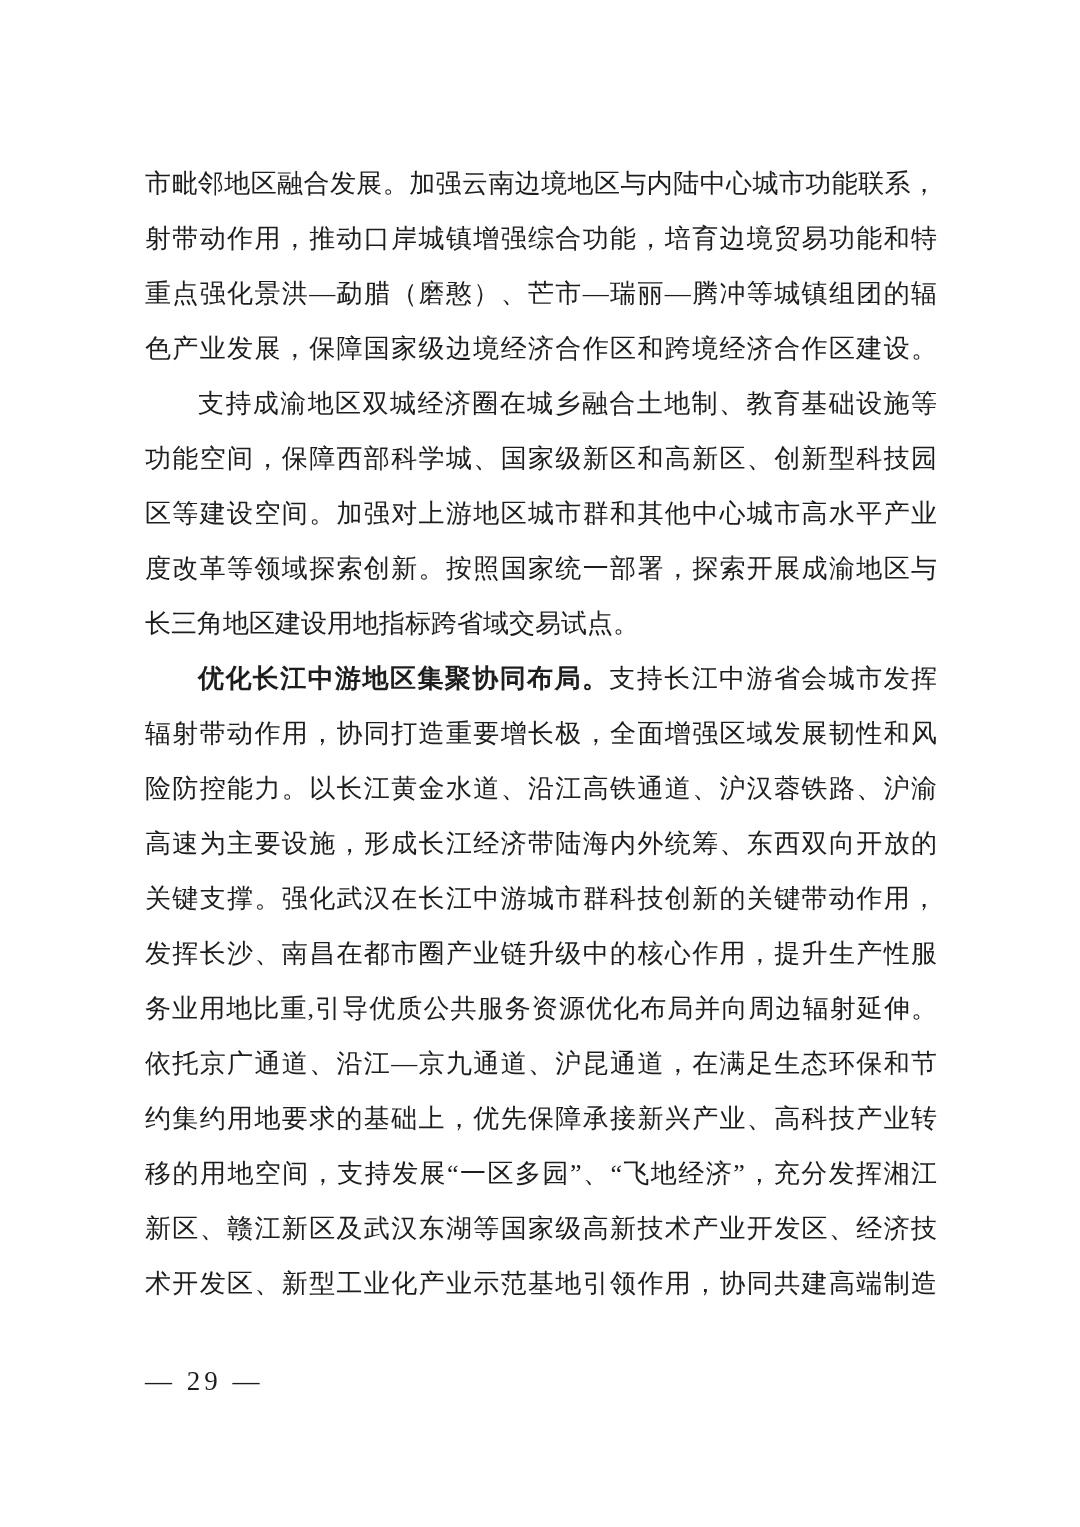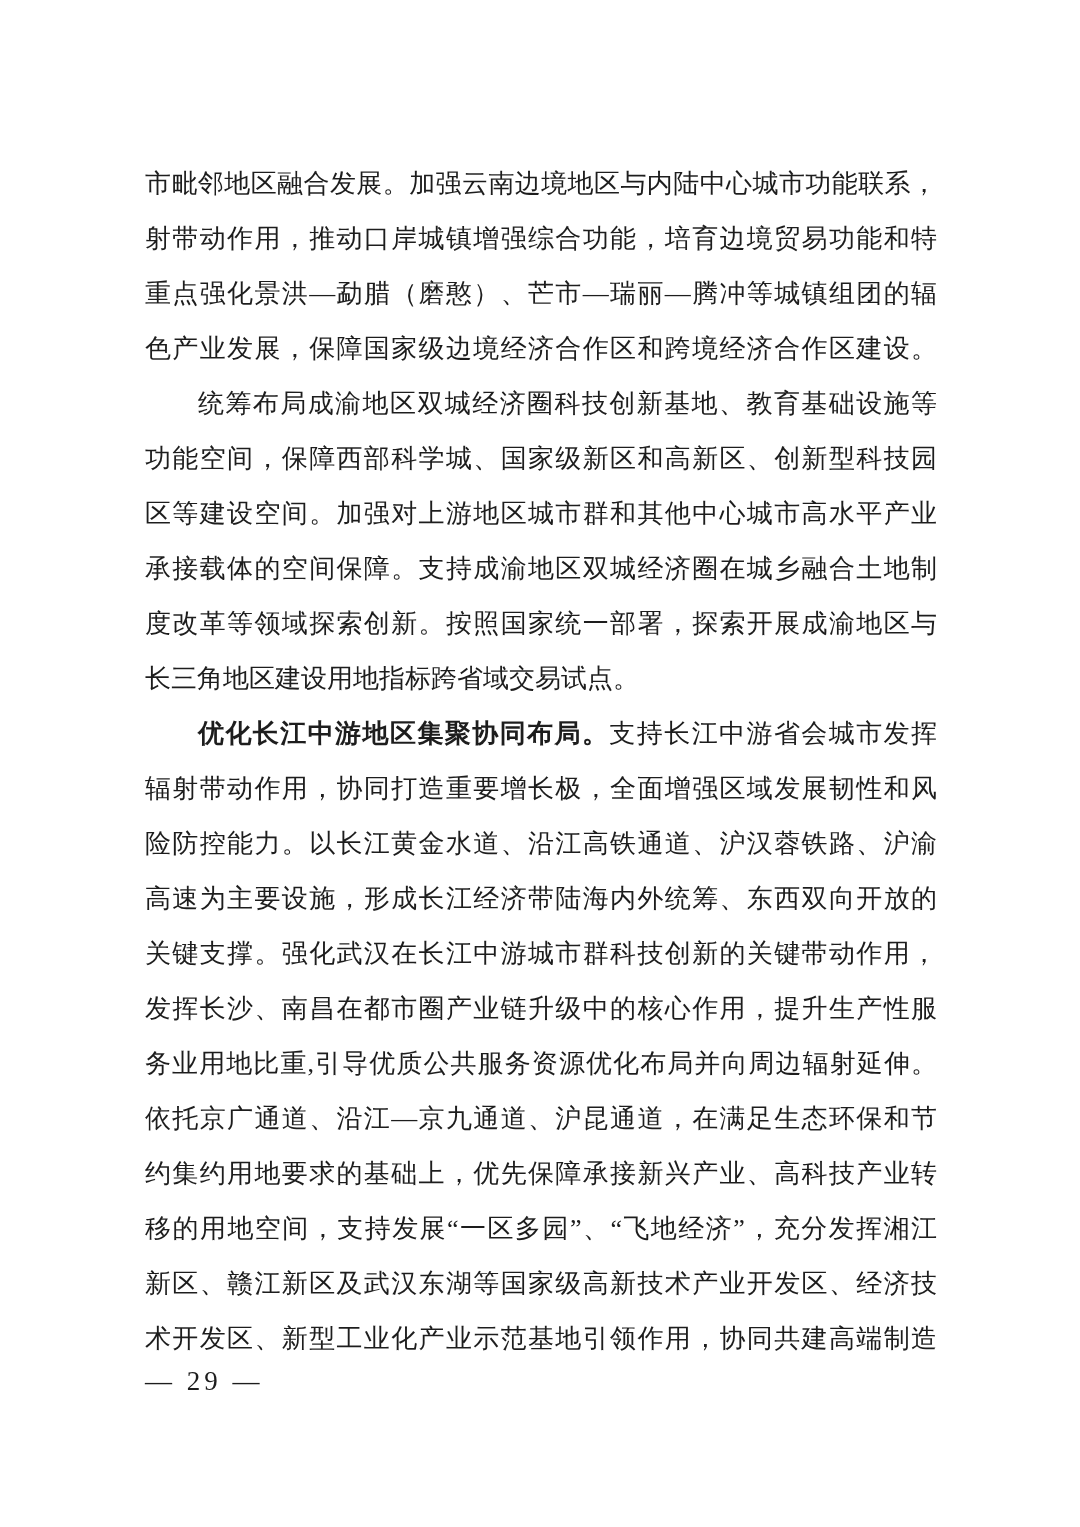--- a/index.html
+++ b/index.html
@@ -66,24 +66,23 @@
   <div class="text-block">
 
     <div>
       <div class="line">市毗邻地区融合发展。加强云南边境地区与内陆中心城市功能联系，</div>
       <div class="line">射带动作用，推动口岸城镇增强综合功能，培育边境贸易功能和特</div>
       <div class="line">重点强化景洪—勐腊（磨憨）、芒市—瑞丽—腾冲等城镇组团的辐</div>
       <div class="line">色产业发展，保障国家级边境经济合作区和跨境经济合作区建设。</div>
     </div>
 
     <div>
-      <div class="line indent">统筹布局成渝地区双城经济圈科技创新基地、教育基础设施等</div>
+      <div class="line indent">支持成渝地区双城经济圈在城乡融合土地制、教育基础设施等</div>
       <div class="line">功能空间，保障西部科学城、国家级新区和高新区、创新型科技园</div>
       <div class="line">区等建设空间。加强对上游地区城市群和其他中心城市高水平产业</div>
-      <div class="line">承接载体的空间保障。支持成渝地区双城经济圈在城乡融合土地制</div>
       <div class="line">度改革等领域探索创新。按照国家统一部署，探索开展成渝地区与</div>
       <div class="line short">长三角地区建设用地指标跨省域交易试点。</div>
     </div>
 
     <div>
       <div class="line indent">
         <span class="lead-bold">优化长江中游地区集聚协同布局。</span><span>支持长江中游省会城市发挥</span>
       </div>
       <div class="line">辐射带动作用，协同打造重要增长极，全面增强区域发展韧性和风</div>
       <div class="line">险防控能力。以长江黄金水道、沿江高铁通道、沪汉蓉铁路、沪渝</div>

